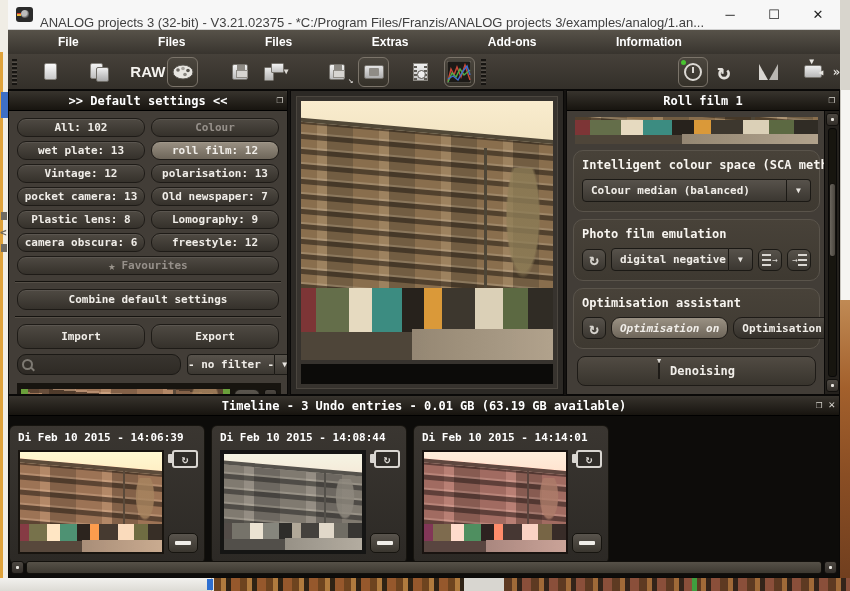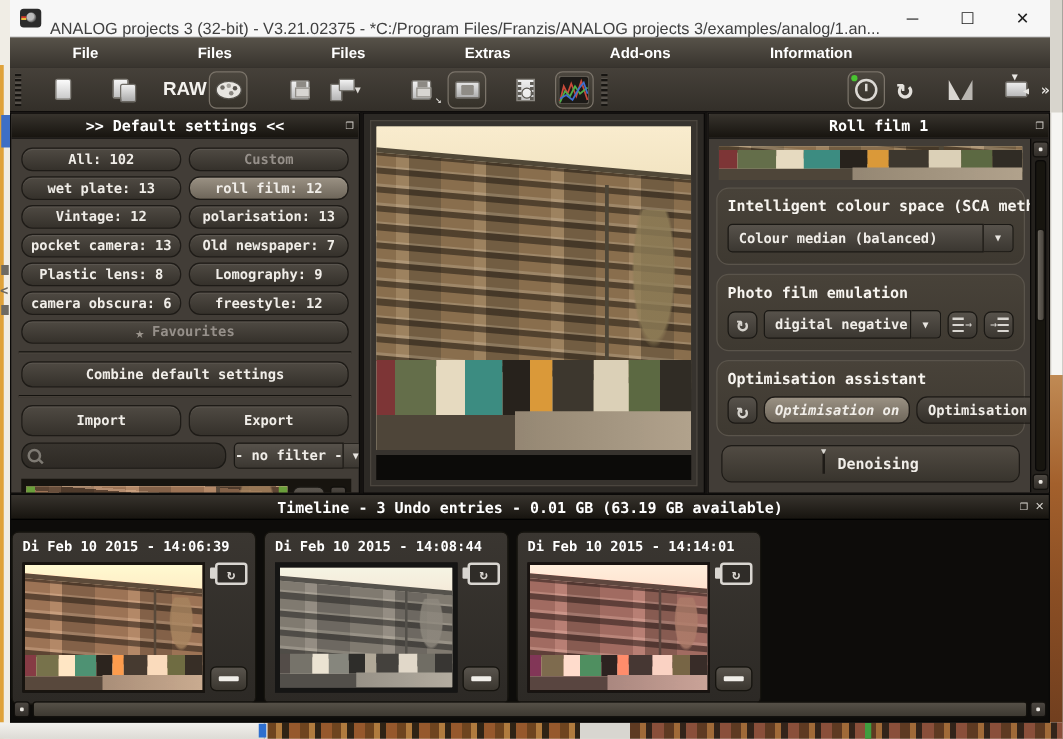--- a/index.html
+++ b/index.html
@@ -294,21 +294,21 @@
   <div class="main">
 
     <div class="panel left-panel">
       <div class="panel-header">
         <span class="ph-title">&gt;&gt; Default settings &lt;&lt;</span>
         <span class="dock-ic">❐</span>
       </div>
       <div class="lp-body">
         <div class="cat-grid">
           <div class="btn">All: 102</div>
-          <div class="btn dim">Custom</div>
+          <div class="btn dim">Colour</div>
           <div class="btn">wet plate: 13</div>
           <div class="btn sel">roll film: 12</div>
           <div class="btn">Vintage: 12</div>
           <div class="btn">polarisation: 13</div>
           <div class="btn">pocket camera: 13</div>
           <div class="btn">Old newspaper: 7</div>
           <div class="btn">Plastic lens: 8</div>
           <div class="btn">Lomography: 9</div>
           <div class="btn">camera obscura: 6</div>
           <div class="btn">freestyle: 12</div>

